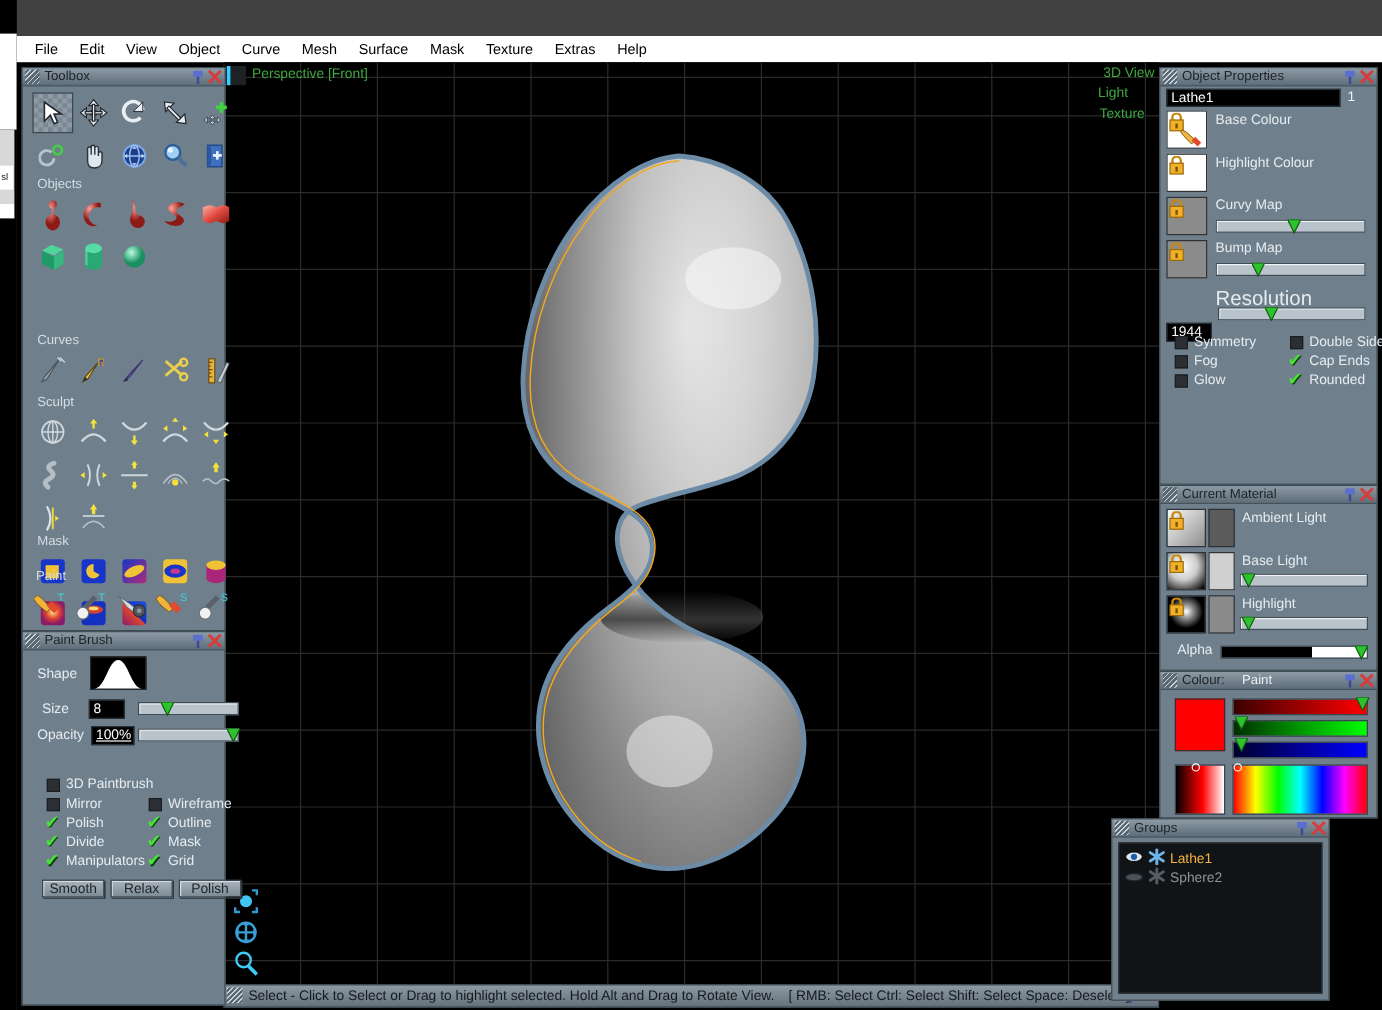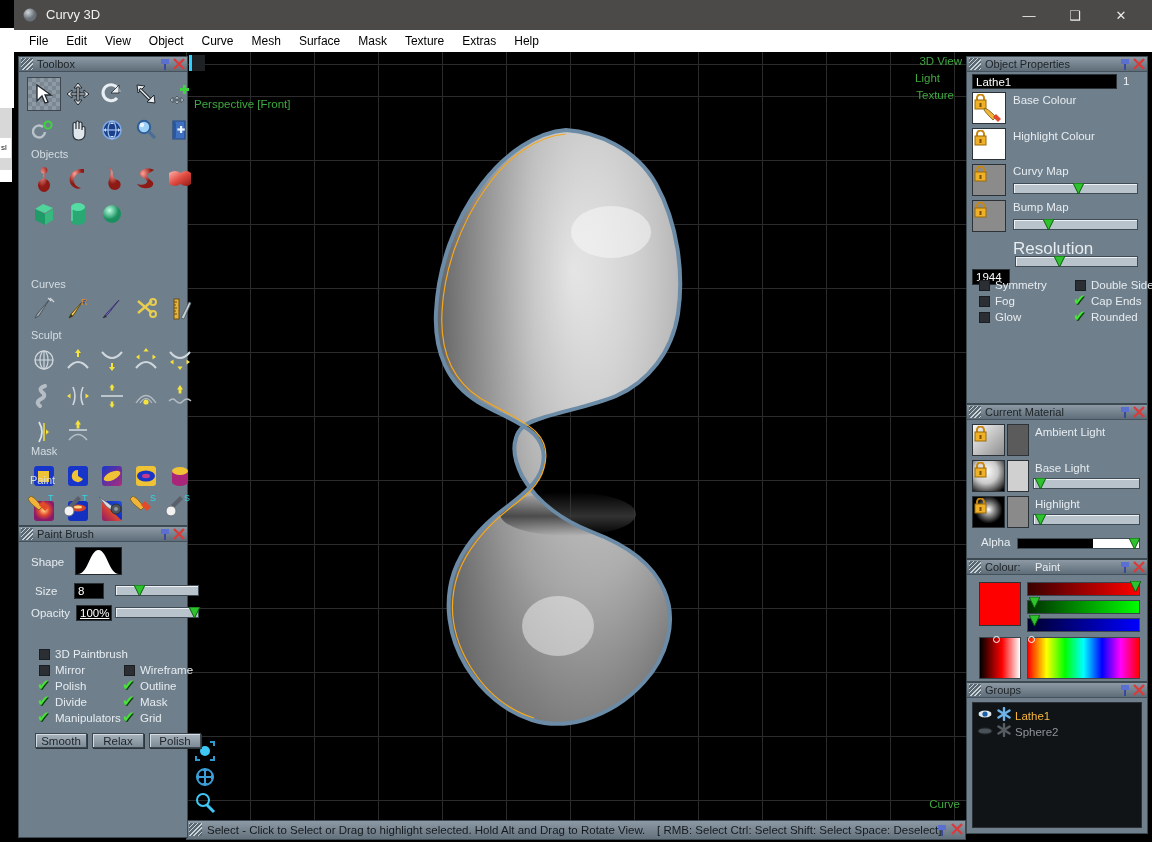--- a/index.html
+++ b/index.html
@@ -93,38 +93,20 @@
 <div id="root">
 
   <div class="bg-strip"></div>
   <div class="bg-white-a"></div>
   <div class="bg-white-b"></div>
   <div class="bg-white-c">sl</div>
   <div class="bg-white-d"></div>
 
   <div class="win">
 
-    <div class="titlebar">
-      <div class="title-ico">
-        <svg width="16" height="16" viewBox="0 0 16 16">
-          <defs>
-              <radialGradient id="lg" cx="35%" cy="30%">
-            <stop offset="0%" stop-color="#cfd6dc"></stop>
-                <stop offset="100%" stop-color="#6b7178"></stop>
-          </radialGradient>
-            </defs>
-          <circle cx="8" cy="8" r="6.5" fill="url(#lg)"></circle>
-          <path d="M8 1.5 A6.5 6.5 0 0 0 8 14.5 A5 5 0 0 1 8 1.5" fill="#4c4a48"></path>
-        </svg>
-      </div>
-      <div class="title-text">Curvy 3D</div>
-      <div class="wbtn min">—</div>
-      <div class="wbtn max">❑</div>
-      <div class="wbtn close">✕</div>
-    </div>
 
     <div class="menubar">
       <div class="menu-item">File</div>
       <div class="menu-item">Edit</div>
       <div class="menu-item">View</div>
       <div class="menu-item">Object</div>
       <div class="menu-item">Curve</div>
       <div class="menu-item">Mesh</div>
       <div class="menu-item">Surface</div>
       <div class="menu-item">Mask</div>
@@ -239,21 +221,21 @@
 
             <path d="M380,82 C352,84 322,104 300,136
                      C274,172 258,218 256,260 C254,298 266,328 294,346
                      C314,358 338,368 350,380 C360,390 362,402 358,416
                      C354,432 340,444 324,456 C304,472 282,494 272,522
                      C262,552 266,584 284,614 C300,640 322,658 348,666" fill="none" stroke="#f4a81e" stroke-width="1.2"></path>
           </g>
         </svg>
 
         <div style="position:absolute;left:3px;top:3px;width:16px;height:16px;background:#1e2225;border-left:3px solid #2fd0ff;"></div>
-        <div class="vp-label" style="left:8px;top:4px;margin-top:42px;">Perspective [Front]</div>
+        <div class="vp-label" style="left:24px;top:4px;">Perspective [Front]</div>
 
         <div class="vp-label" style="right:4px;top:3px;">3D View</div>
         <div class="vp-label" style="right:26px;top:20px;">Light</div>
         <div class="vp-label" style="right:12px;top:37px;">Texture</div>
         <div class="vp-label" style="right:6px;top:746px;">Curve</div>
 
         <div style="position:absolute;left:8px;top:688px;">
           <svg width="22" height="22" viewBox="0 0 22 22">
             <circle cx="11" cy="11" r="5" fill="#3fc8f5"></circle>
             <g stroke="#2f9ad0" stroke-width="2" fill="none">
@@ -1106,21 +1088,21 @@
                     background:linear-gradient(90deg,#000 0%, #ff0000 55%, #ffffff 100%);">
           <div style="position:absolute;left:13px;top:-2px;width:7px;height:7px;border:1.5px solid #fff;border-radius:50%;"></div>
         </div>
 
         <div style="position:absolute;left:60px;top:77px;width:113px;height:42px;border:1px solid #3a444c;
                     background:linear-gradient(90deg,#ff0000,#ffff00,#00ff00,#00ffff,#0000ff,#ff00ff,#ff0000);">
           <div style="position:absolute;left:0px;top:-2px;width:7px;height:7px;border:1.5px solid #fff;border-radius:50%;"></div>
         </div>
       </div>
 
-      <div class="panel" style="left:952px; top:630px; width:182px; height:152px;">
+      <div class="panel" style="left:912px; top:630px; width:182px; height:152px;">
         <div class="panel-hdr">
           <div class="grip"></div>
           <div class="ttl">Groups</div>
           <div class="pin">
             <svg width="12" height="13" viewBox="0 0 12 13">
                 <rect x="2" y="1" width="8" height="5" fill="#5a6fd0"></rect>
                 <rect x="5" y="6" width="2" height="6" fill="#3a4a98"></rect>
               </svg>
           </div>
           <div class="xbtn">

